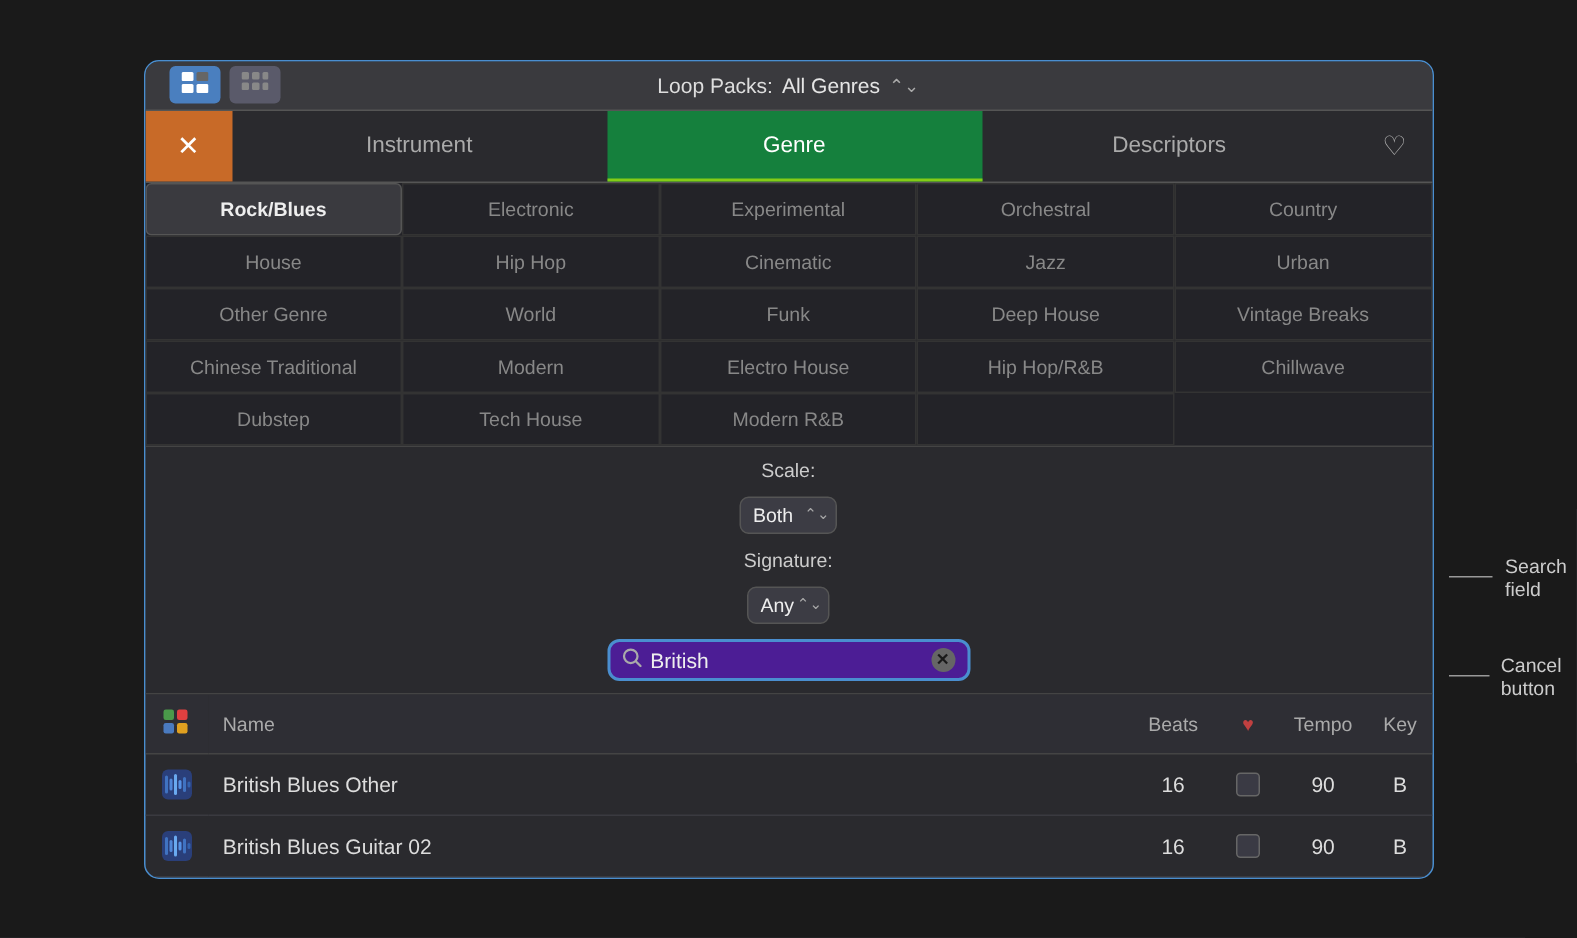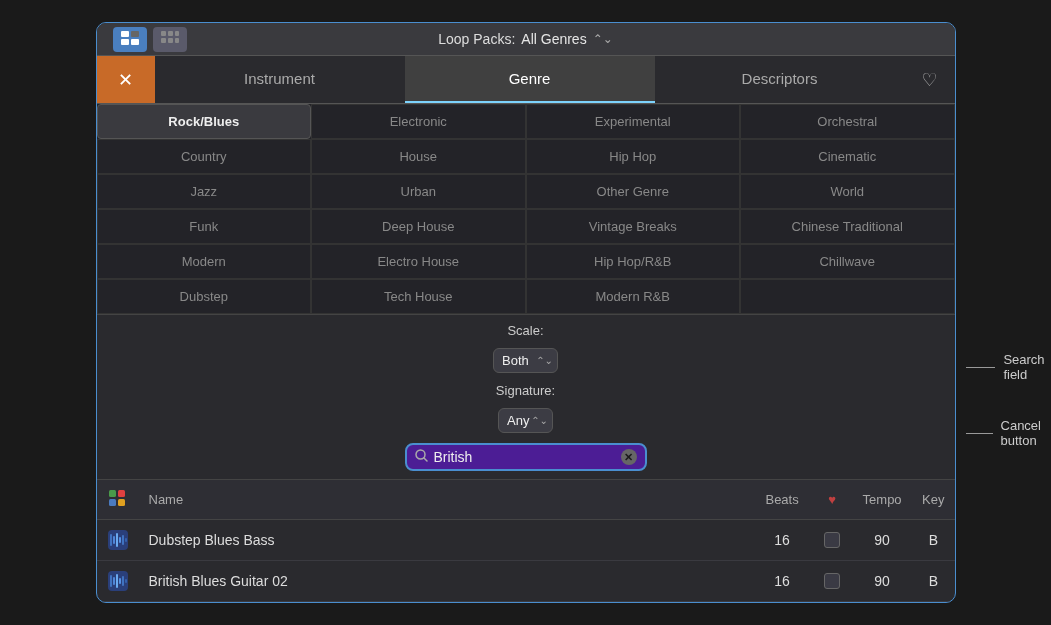--- a/index.html
+++ b/index.html
@@ -79,37 +79,37 @@
       padding: 14px 20px;
       text-align: center;
       color: #aaa;
       font-size: 15px;
       cursor: pointer;
       border: none;
       background: transparent;
       border-bottom: 2px solid transparent;
     }
     .tab.active {
-      background: #404040;
+      background: #15803d;
       color: white;
-      border-bottom: 2px solid #7dd3fc;
+      border-bottom: 2px solid #84cc16;
     }
     .tab-favorites {
       width: 50px;
       display: flex;
       align-items: center;
       justify-content: center;
       color: #aaa;
       cursor: pointer;
       font-size: 18px;
     }
     
     .genre-grid {
       display: grid;
-      grid-template-columns: repeat(4, 1fr);
+      grid-template-columns: repeat(5, 1fr);
       background: #232328;
       border-bottom: 1px solid #444;
     }
     .genre-cell {
       padding: 9px 12px;
       text-align: center;
       color: #888;
       font-size: 13px;
       cursor: pointer;
       border: 0.5px solid #333;
@@ -413,21 +413,21 @@
     <rect x="1" y="1" width="20" height="20" rx="4" fill="#2a3f7a"></rect>
     <rect x="3" y="5" width="2" height="12" rx="1" fill="#4a8ae0" opacity="0.7"></rect>
     <rect x="6" y="7" width="2" height="8" rx="1" fill="#5a9af0" opacity="0.8"></rect>
     <rect x="9" y="4" width="2" height="14" rx="1" fill="#6aaaf0"></rect>
     <rect x="12" y="8" width="2" height="6" rx="1" fill="#5a9af0" opacity="0.9"></rect>
     <rect x="15" y="6" width="2" height="10" rx="1" fill="#4a8ae0" opacity="0.7"></rect>
     <rect x="18" y="9" width="2" height="4" rx="1" fill="#3a7ad0" opacity="0.6"></rect>
   </svg>
                 </div>
               </td>
-              <td>Dubstep Blues Bass</td>
+              <td>British Blues Other</td>
               <td class="center">16</td>
               <td class="center">
                 <div class="fav-checkbox"></div>
               </td>
               <td class="center">90</td>
               <td class="center">B</td>
             </tr>
             <tr>
               <td>
                 <div class="loop-icon">

